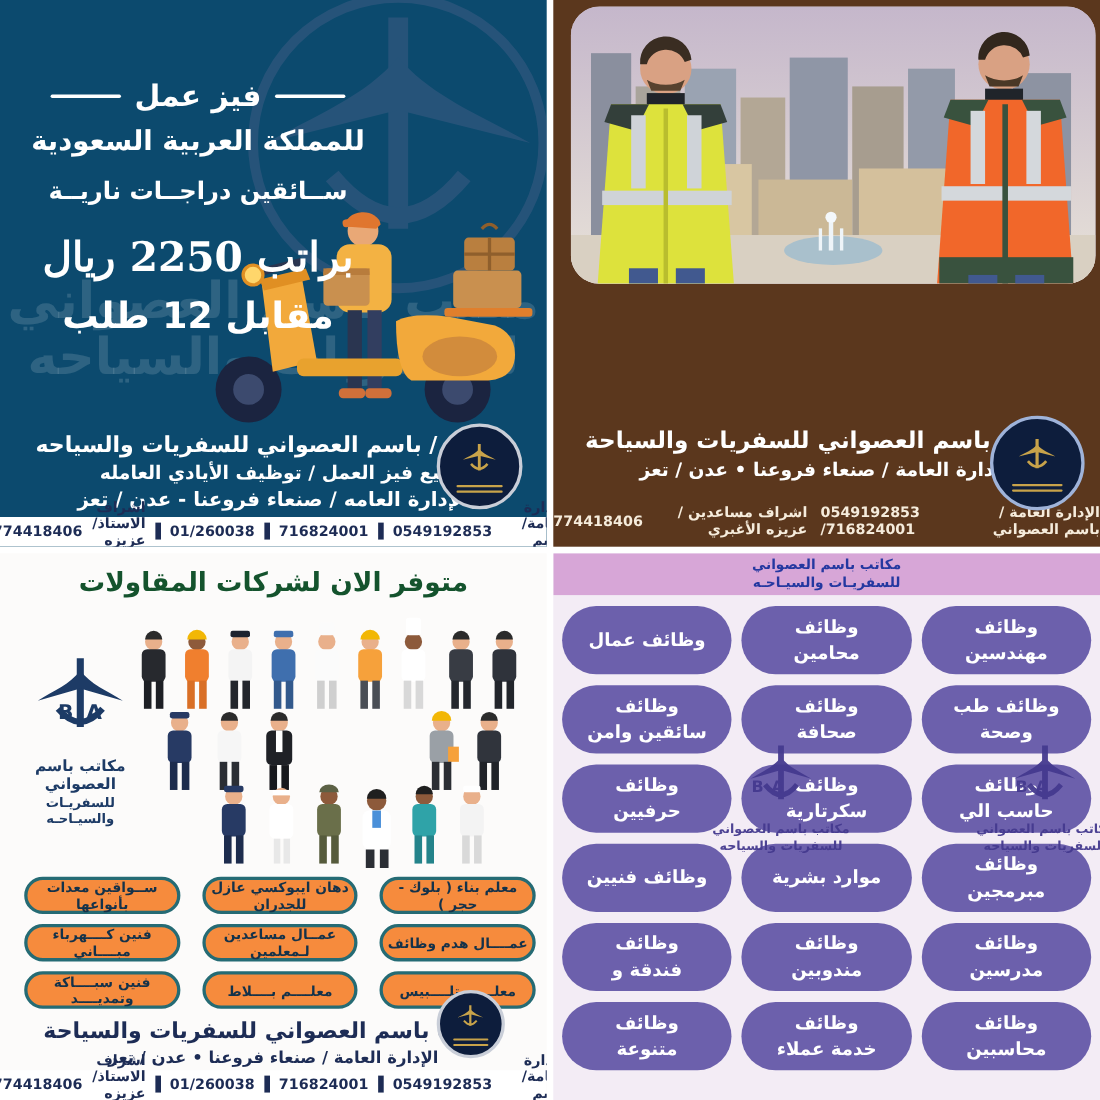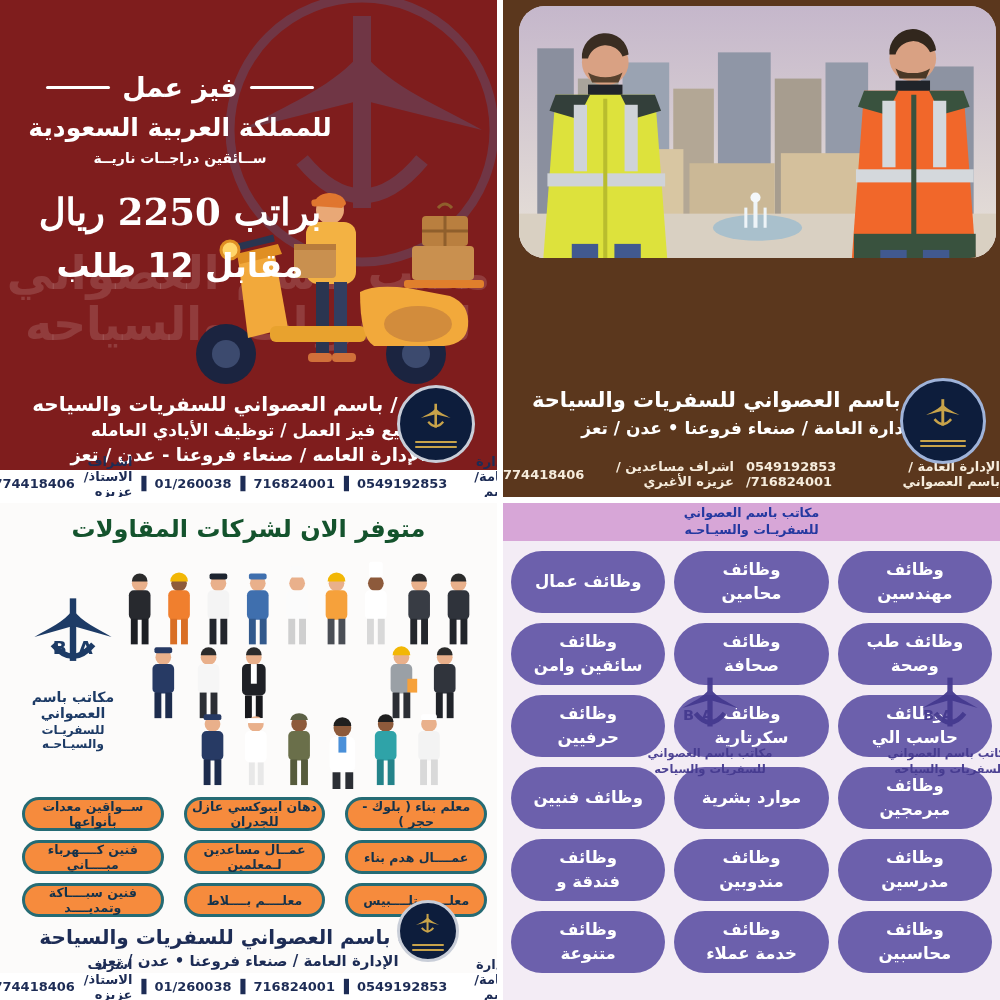--- a/index.html
+++ b/index.html
@@ -1,26 +1,26 @@
 <!DOCTYPE html>
 <html lang="ar"><head>
 <meta charset="utf-8">
 <style>
   html,body{margin:0;padding:0;background:#fff;font-family:"DejaVu Sans","Liberation Sans",sans-serif;}
   .collage{position:relative;width:1000px;height:1000px;background:#fff;display:grid;
     grid-template-columns:497px 497px;grid-template-rows:497px 497px;gap:6px;overflow:hidden;}
   .q{position:relative;overflow:hidden;}
   
-  .q-tl{background:#7f1d1d;color:#fff;}
+  .q-tl{background:#0c4a6e;color:#fff;}
   .tl-wm-logo{position:absolute;top:-20px;right:-30px;width:330px;height:300px;color:#56668f;opacity:.35;}
   .tl-text{position:absolute;top:72px;left:10px;width:340px;text-align:center;z-index:3;}
   .visa-title{display:flex;align-items:center;justify-content:center;gap:12px;font-size:27px;font-weight:bold;}
   .visa-title .rule{width:64px;height:3px;background:#fff;border-radius:2px;}
   .tl-sub1{font-size:25px;font-weight:bold;margin-top:10px;}
-  .tl-sub2{font-size:14px;font-weight:bold;margin-top:8px;letter-spacing:1px;}
+  .tl-sub2{font-size:22px;font-weight:bold;margin-top:20px;letter-spacing:1px;}
   .tl-salary{direction:rtl;font-size:37px;font-weight:bold;margin-top:24px;font-family:"DejaVu Serif","Liberation Serif",serif;}
   .tl-offer{font-size:33px;font-weight:bold;margin-top:12px;direction:rtl;}
   .tl-watermark{position:absolute;top:248px;left:0;width:100%;text-align:center;z-index:1;
     color:rgba(255,255,255,.14);font-weight:bold;font-size:46px;line-height:1.1;pointer-events:none;}
   .tl-scooter{position:absolute;left:178px;top:188px;width:315px;height:205px;z-index:2;}
   .tl-office{position:absolute;bottom:32px;left:0;width:100%;text-align:center;z-index:3;direction:rtl;}
   .tl-office .l1{font-size:20px;font-weight:bold;}
   .tl-office .l2{font-size:17px;font-weight:bold;margin-top:4px;}
   .tl-office .l3{font-size:18px;font-weight:bold;margin-top:4px;}
   .badge{background:#0d1d3c;border:3px solid #c9ced8;border-radius:50%;display:flex;flex-direction:column;
@@ -422,21 +422,21 @@
             <rect x="3" y="7" width="8" height="26" fill="#2b2e34"></rect>
           </g>
       </svg>
     </div>
 
     <div class="bl-pills">
 
     <div class="bl-pill">معلم بناء ( بلوك - حجر )</div>
         <div class="bl-pill">دهان ايبوكسي عازل للجدران</div>
         <div class="bl-pill">ســواقين معدات بأنواعها</div>
-        <div class="bl-pill">عمــــال هدم بناء</div>
+        <div class="bl-pill">عمــــال هدم وظائف</div>
         <div class="bl-pill">عمــال مساعدين لـمعلمين</div>
         <div class="bl-pill">فنين كــــهرباء مبــــاني</div>
         <div class="bl-pill">معلــــم تلــــبيس</div>
         <div class="bl-pill">معلــــم بــــلاط</div>
         <div class="bl-pill">فنين سبــــاكة وتمديــــد</div>
       </div>
 
     <div class="bl-office">
       <div class="l1">مكاتب باسم العصواني للسفريات والسياحة</div>
       <div class="l2">الإدارة العامة / صنعاء فروعنا • عدن / تعز</div>

